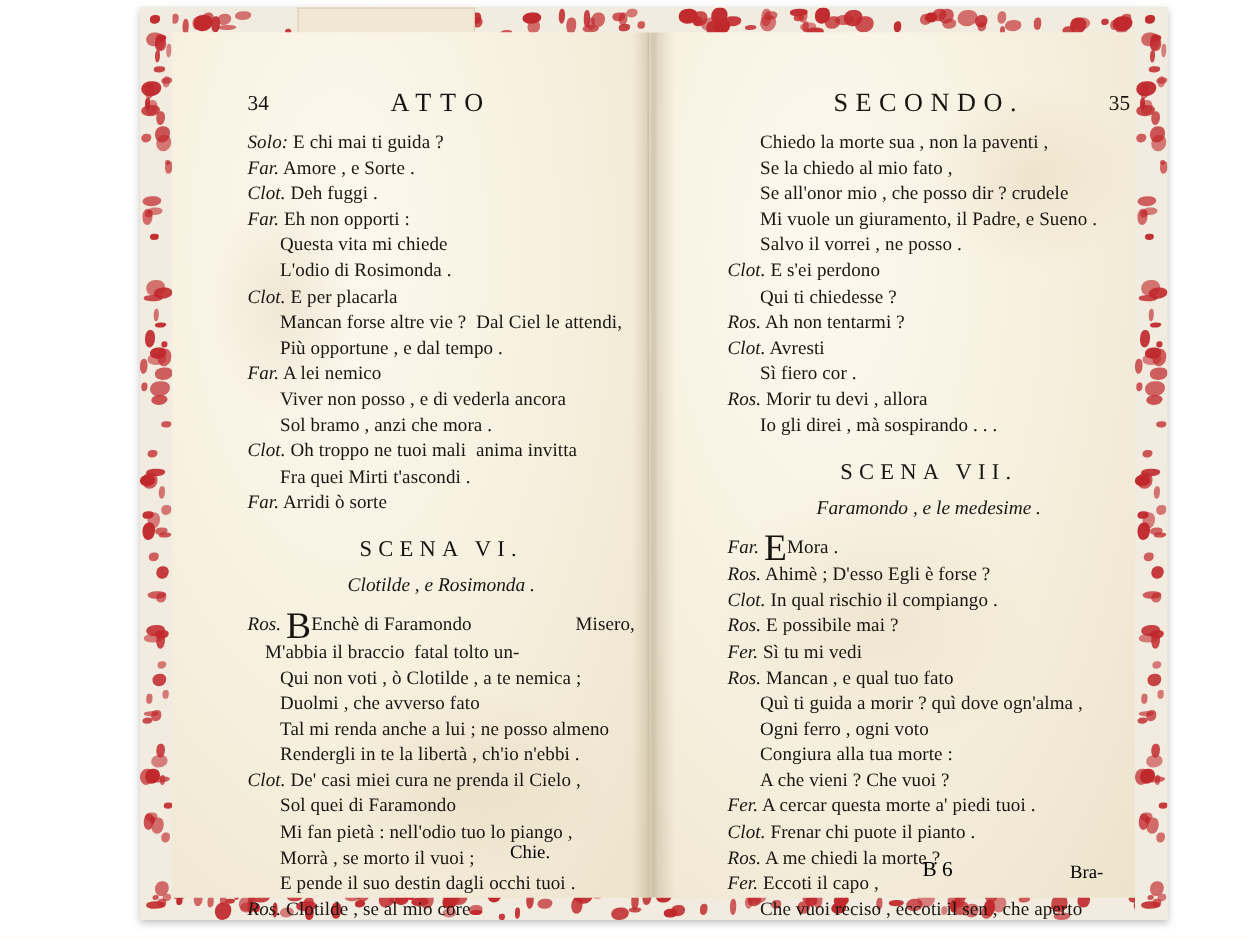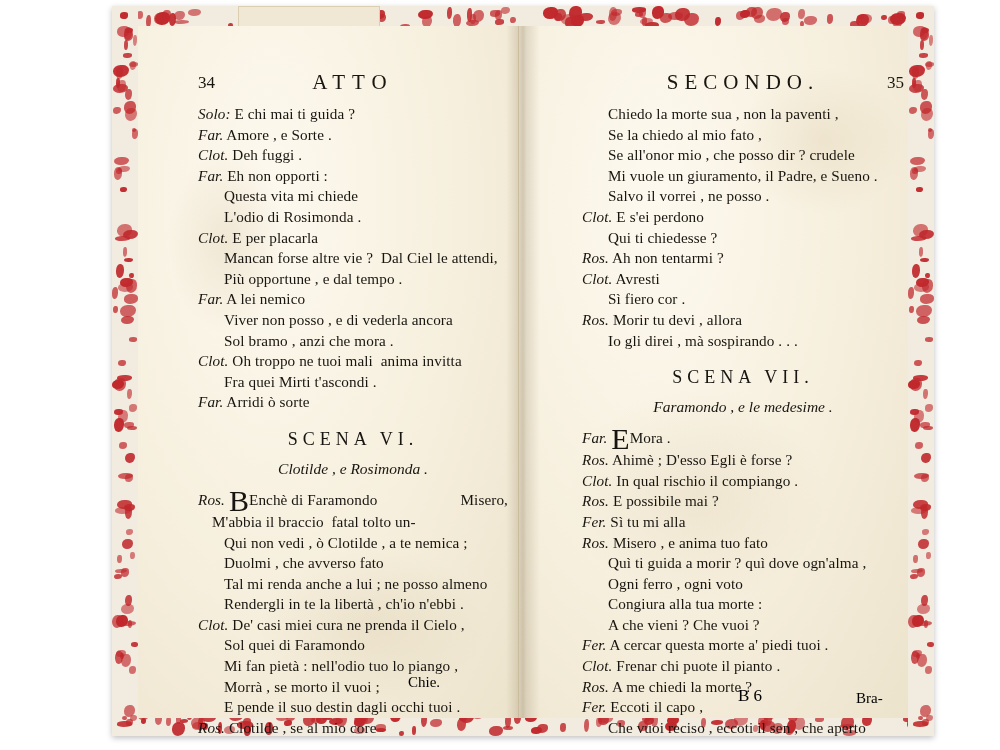--- a/index.html
+++ b/index.html
@@ -569,21 +569,21 @@
             <div class="line ind1"><span>Fra quei Mirti t'ascondi .</span></div>
             <div class="line"><span class="ital">Far.</span><span> Arridi ò sorte</span></div>
           </div>
 
         <div class="scene-head">SCENA VI.</div>
         <div class="scene-sub">Clotilde , e Rosimonda .</div>
 
         <div id="leftSceneLines">
             <div class="line"><span class="ital">Ros. </span><span class="dropcap">B</span><span>Enchè di Faramondo</span><span style="float: right;">Misero,</span></div>
             <div class="line ind2"><span>M'abbia il braccio  fatal tolto un-</span></div>
-            <div class="line ind1"><span>Qui non vedi , ò Clotilde , a te nemica ;</span></div>
+            <div class="line ind1"><span>Qui non voti , ò Clotilde , a te nemica ;</span></div>
             <div class="line ind1"><span>Duolmi , che avverso fato</span></div>
             <div class="line ind1"><span>Tal mi renda anche a lui ; ne posso almeno</span></div>
             <div class="line ind1"><span>Rendergli in te la libertà , ch'io n'ebbi .</span></div>
             <div class="line"><span class="ital">Clot.</span><span> De' casi miei cura ne prenda il Cielo ,</span></div>
             <div class="line ind1"><span>Sol quei di Faramondo</span></div>
             <div class="line ind1"><span>Mi fan pietà : nell'odio tuo lo piango ,</span></div>
             <div class="line ind1"><span>Morrà , se morto il vuoi ;</span></div>
             <div class="line ind1"><span>E pende il suo destin dagli occhi tuoi .</span></div>
             <div class="line"><span class="ital">Ros.</span><span> Clotilde , se al mio core</span></div>
           </div>
@@ -610,22 +610,22 @@
           </div>
 
         <div class="scene-head">SCENA VII.</div>
         <div class="scene-sub">Faramondo , e le medesime .</div>
 
         <div id="rightSceneLines">
             <div class="line"><span class="ital">Far. </span><span class="dropcap">E</span><span>Mora .</span></div>
             <div class="line"><span class="ital">Ros.</span><span> Ahimè ; D'esso Egli è forse ?</span></div>
             <div class="line"><span class="ital">Clot.</span><span> In qual rischio il compiango .</span></div>
             <div class="line"><span class="ital">Ros.</span><span> E possibile mai ?</span></div>
-            <div class="line"><span class="ital">Fer.</span><span> Sì tu mi alla</span></div>
-            <div class="line"><span class="ital">Ros.</span><span> Misero , e anima tuo fato</span></div>
+            <div class="line"><span class="ital">Fer.</span><span> Sì tu mi vedi</span></div>
+            <div class="line"><span class="ital">Ros.</span><span> Mancan , e qual tuo fato</span></div>
             <div class="line ind1"><span>Quì ti guida a morir ? quì dove ogn'alma ,</span></div>
             <div class="line ind1"><span>Ogni ferro , ogni voto</span></div>
             <div class="line ind1"><span>Congiura alla tua morte :</span></div>
             <div class="line ind1"><span>A che vieni ? Che vuoi ?</span></div>
             <div class="line"><span class="ital">Fer.</span><span> A cercar questa morte a' piedi tuoi .</span></div>
             <div class="line"><span class="ital">Clot.</span><span> Frenar chi puote il pianto .</span></div>
             <div class="line"><span class="ital">Ros.</span><span> A me chiedi la morte ?</span></div>
             <div class="line"><span class="ital">Fer.</span><span> Eccoti il capo ,</span></div>
             <div class="line ind1"><span>Che vuoi reciso , eccoti il sen , che aperto</span></div>
           </div>

